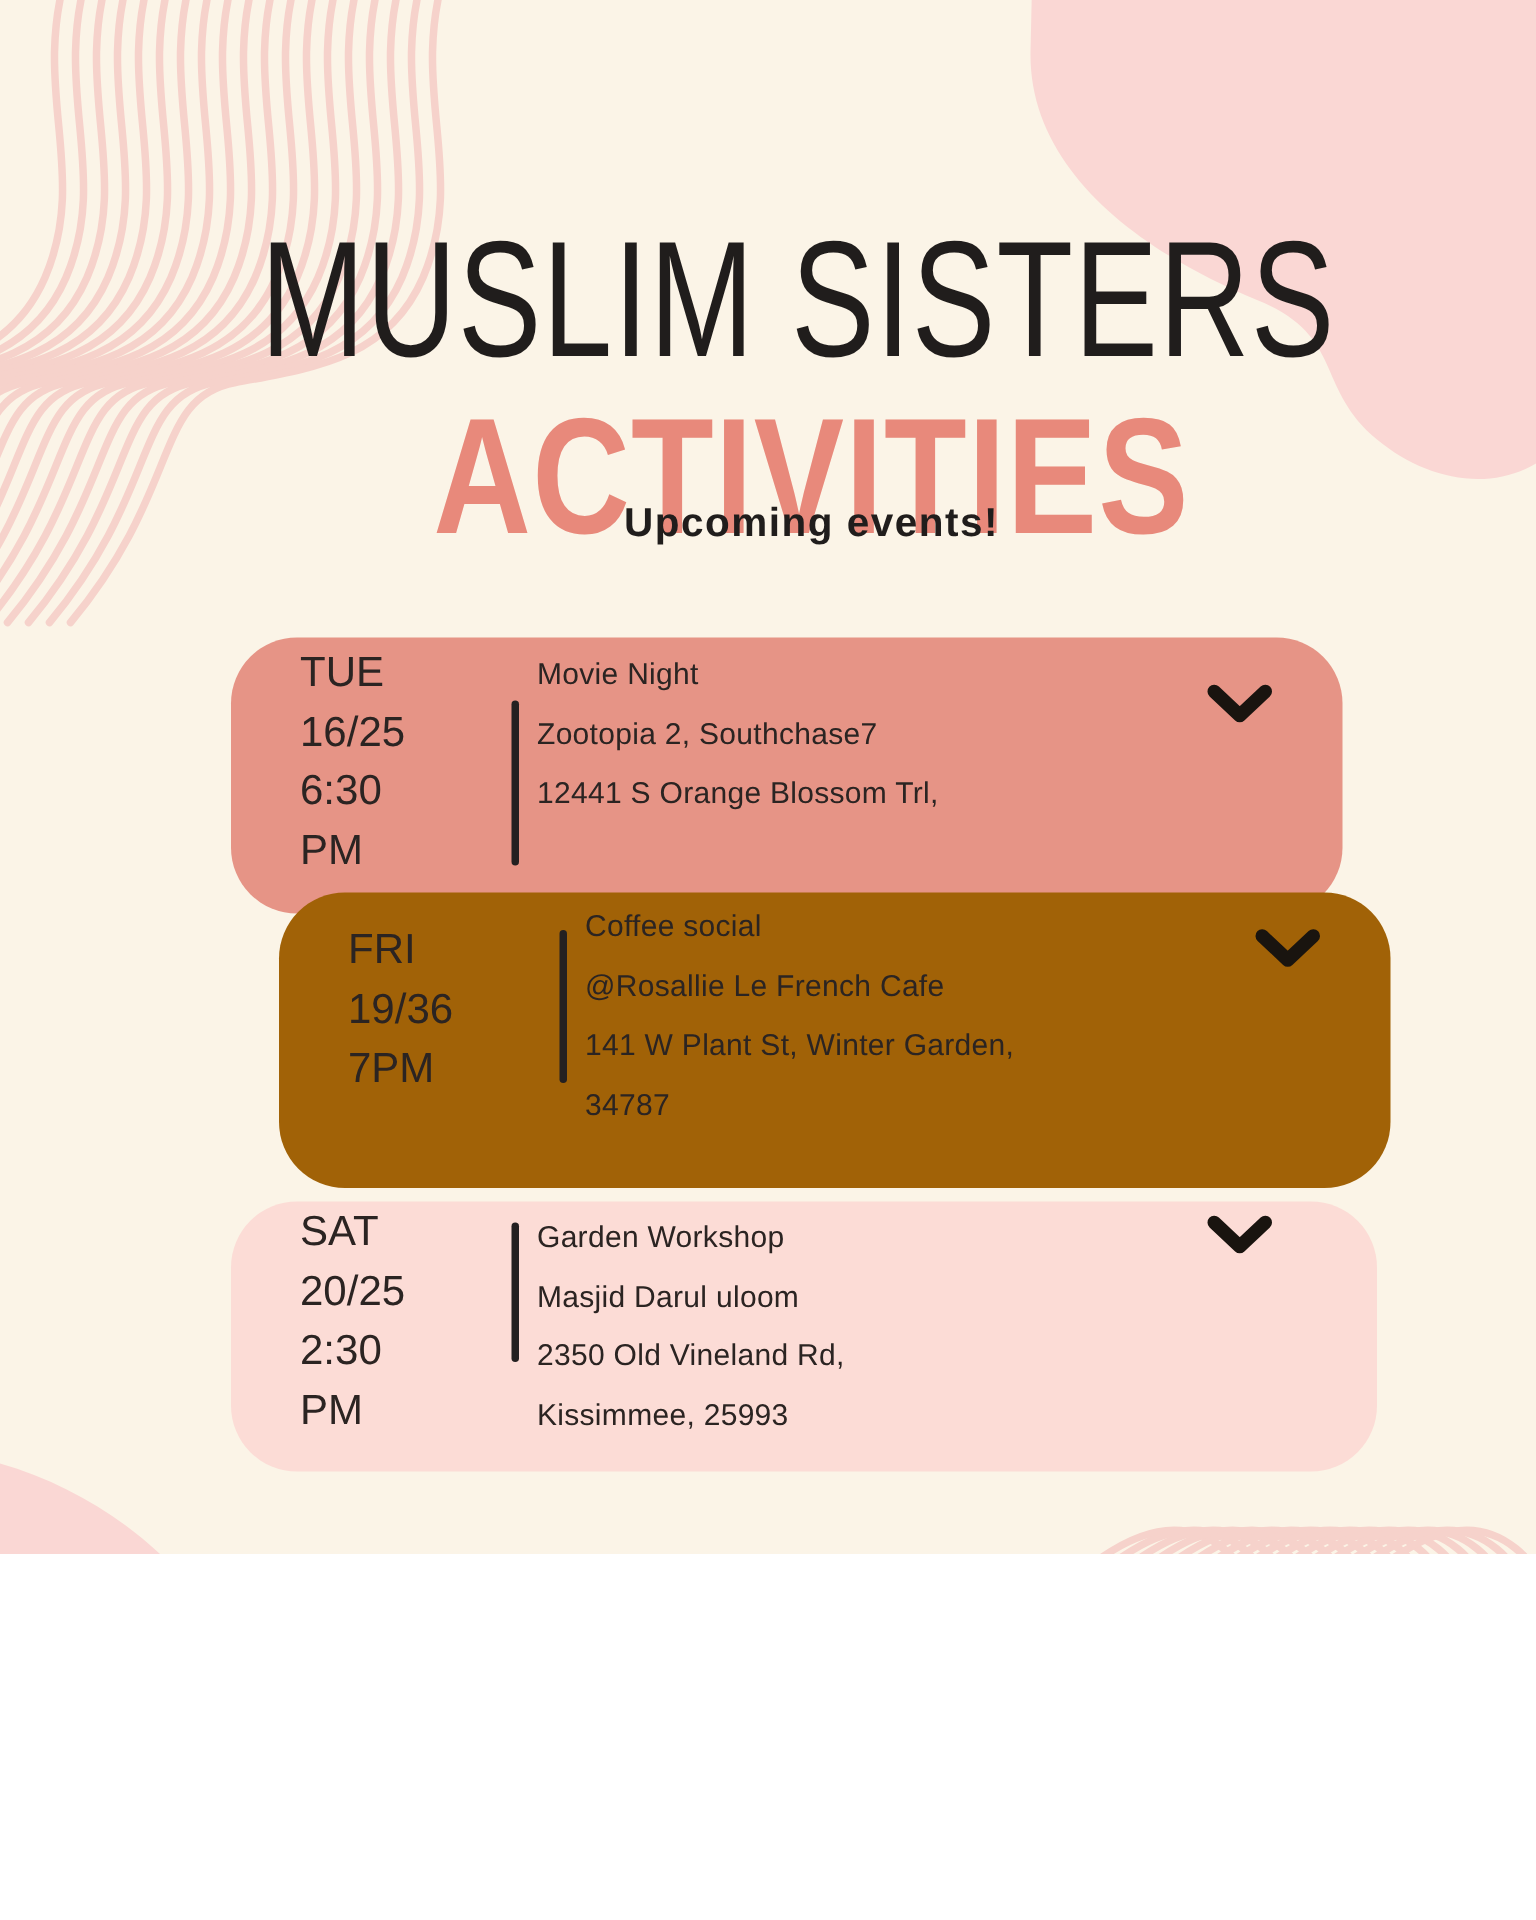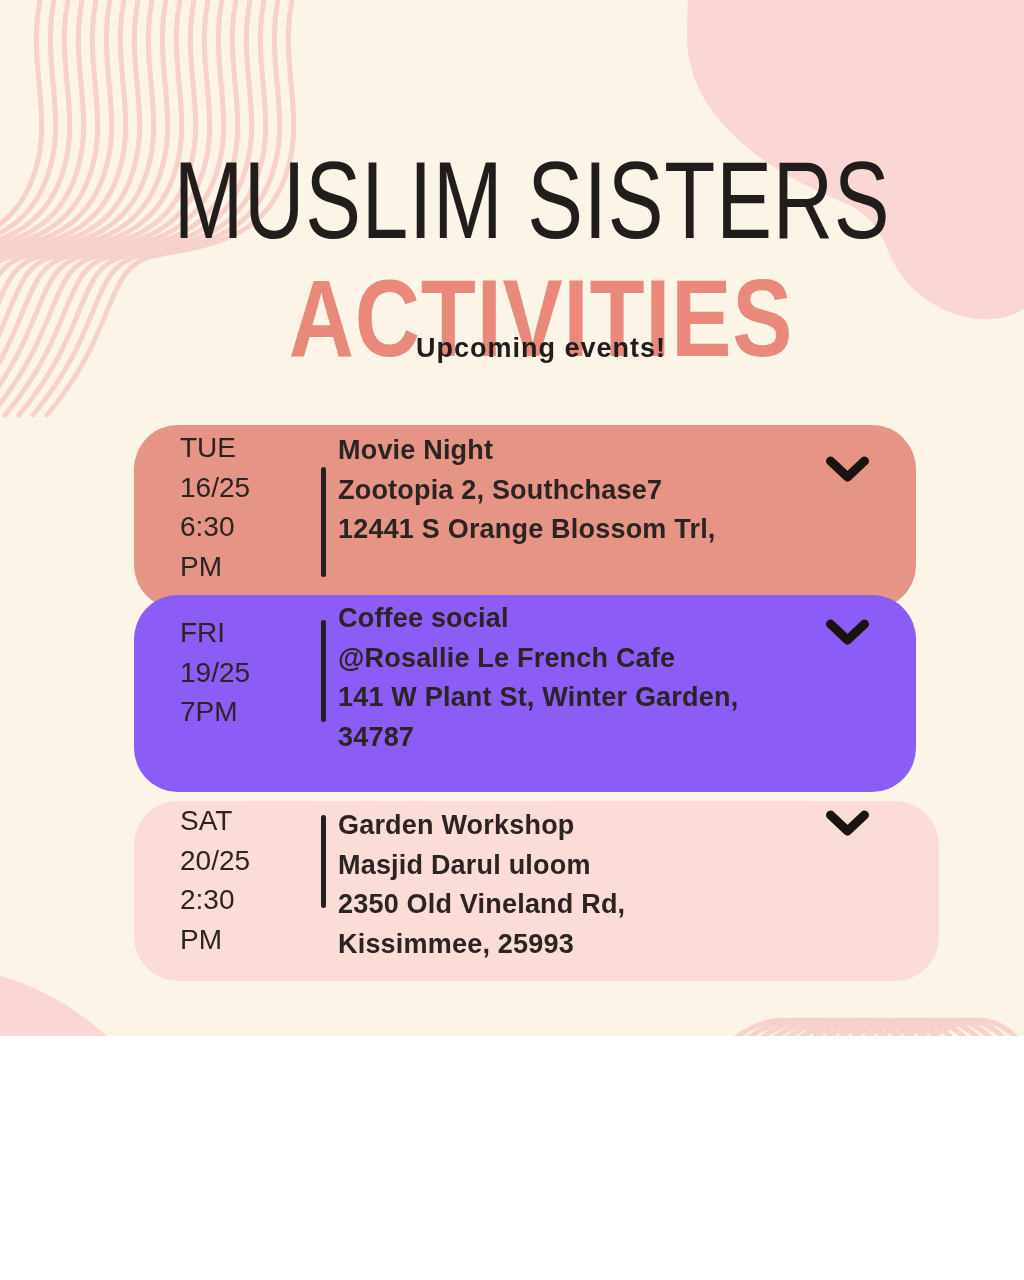--- a/index.html
+++ b/index.html
@@ -27,22 +27,22 @@
     z-index:2;white-space:nowrap;
   }
   .subtitle{
     position:absolute;top:335px;left:29px;width:1024px;
     text-align:center;font-size:27px;line-height:27px;
     font-weight:700;letter-spacing:1px;z-index:2;
   }
 
   
   .card{
-    position:absolute;left:134px;width:741px;
-    border-radius:44px;z-index:2;padding-left:41px;
+    position:absolute;left:154px;width:741px;
+    border-radius:44px;z-index:2;
   }
   .card-1{top:425px;height:184px;z-index:2;}
   .card-2{top:595px;height:197px;z-index:3;}
   .card-3{top:784px;height:180px;width:764px;z-index:4;margin-top:17px;}
 
   .when{
     position:absolute;left:46px;
     font-size:28px;line-height:39.5px;font-weight:400;
   }
   .card-1 .when{top:3px;}
@@ -51,21 +51,21 @@
 
   .divider{
     position:absolute;left:187px;width:5px;border-radius:3px;
   }
   .card-1 .divider{top:42px;height:110px;}
   .card-2 .divider{top:25px;height:102px;}
   .card-3 .divider{top:14px;height:93px;}
 
   .details{
     position:absolute;left:204px;
-    font-size:27px;line-height:39.5px;font-weight:700;
+    font-size:20px;line-height:39.5px;font-weight:400;
     letter-spacing:0.2px;
   }
   .card-1 .details{top:6px;}
   .card-2 .details{top:4px;}
   .card-3 .details{top:5px;}
 
   .chevron{
     position:absolute;width:47px;height:30px;cursor:pointer;
   }
   .card-1 .chevron{right:45px;top:30px;}
@@ -137,24 +137,24 @@
     <div class="details">
       <div>Movie Night</div>
       <div>Zootopia 2, Southchase7</div>
       <div>12441 S Orange Blossom Trl,</div>
     </div>
     <svg class="chevron" viewBox="0 0 46 30">
       <path d="M6 6 L23 22 L40 6"></path>
     </svg>
   </section>
 
-  <section class="card card-2" style="background: #8b5cf6; color: rgb(43, 36, 34);">
+  <section class="card card-2" style="background: #a16207; color: rgb(43, 36, 34); margin-left: 32px;">
     <div class="when">
       <div>FRI</div>
-      <div>19/25</div>
+      <div>19/36</div>
       <div>7PM</div>
       <div></div>
     </div>
     <span class="divider" style="background: rgb(36, 32, 33);"></span>
     <div class="details">
       <div>Coffee social</div>
       <div>@Rosallie Le French Cafe</div>
       <div>141 W Plant St, Winter Garden,</div>
       <div>34787</div>
     </div>

